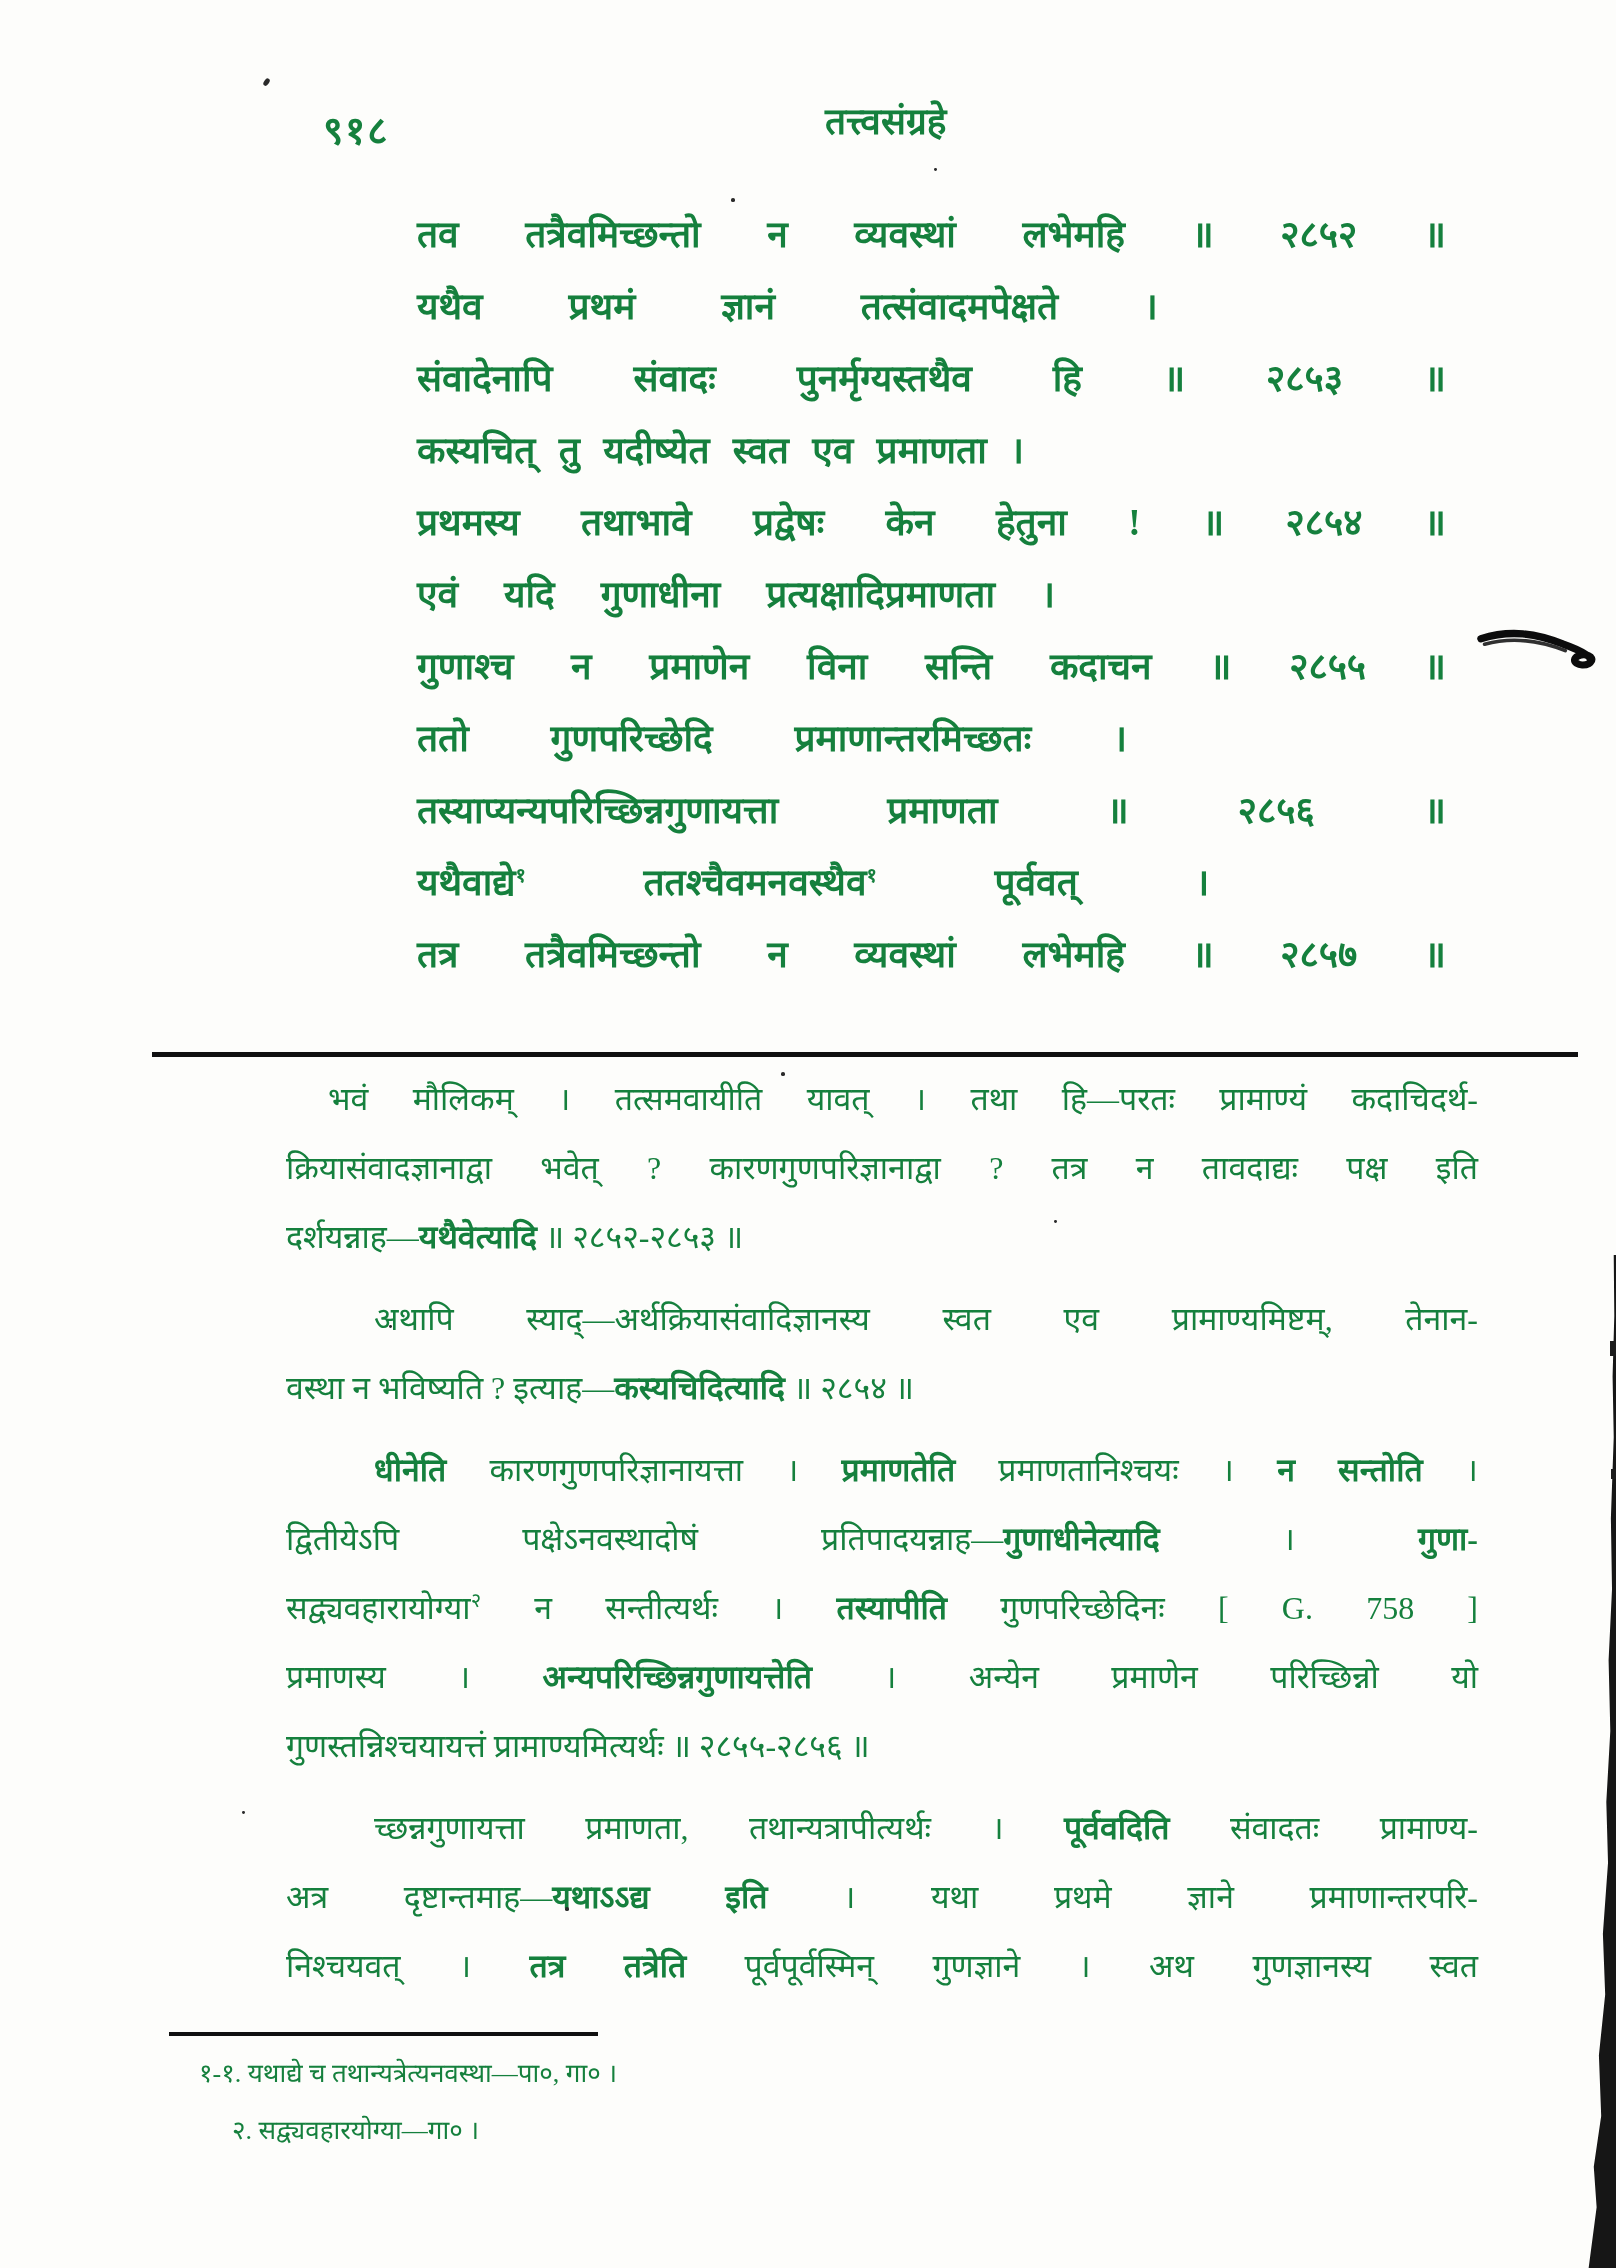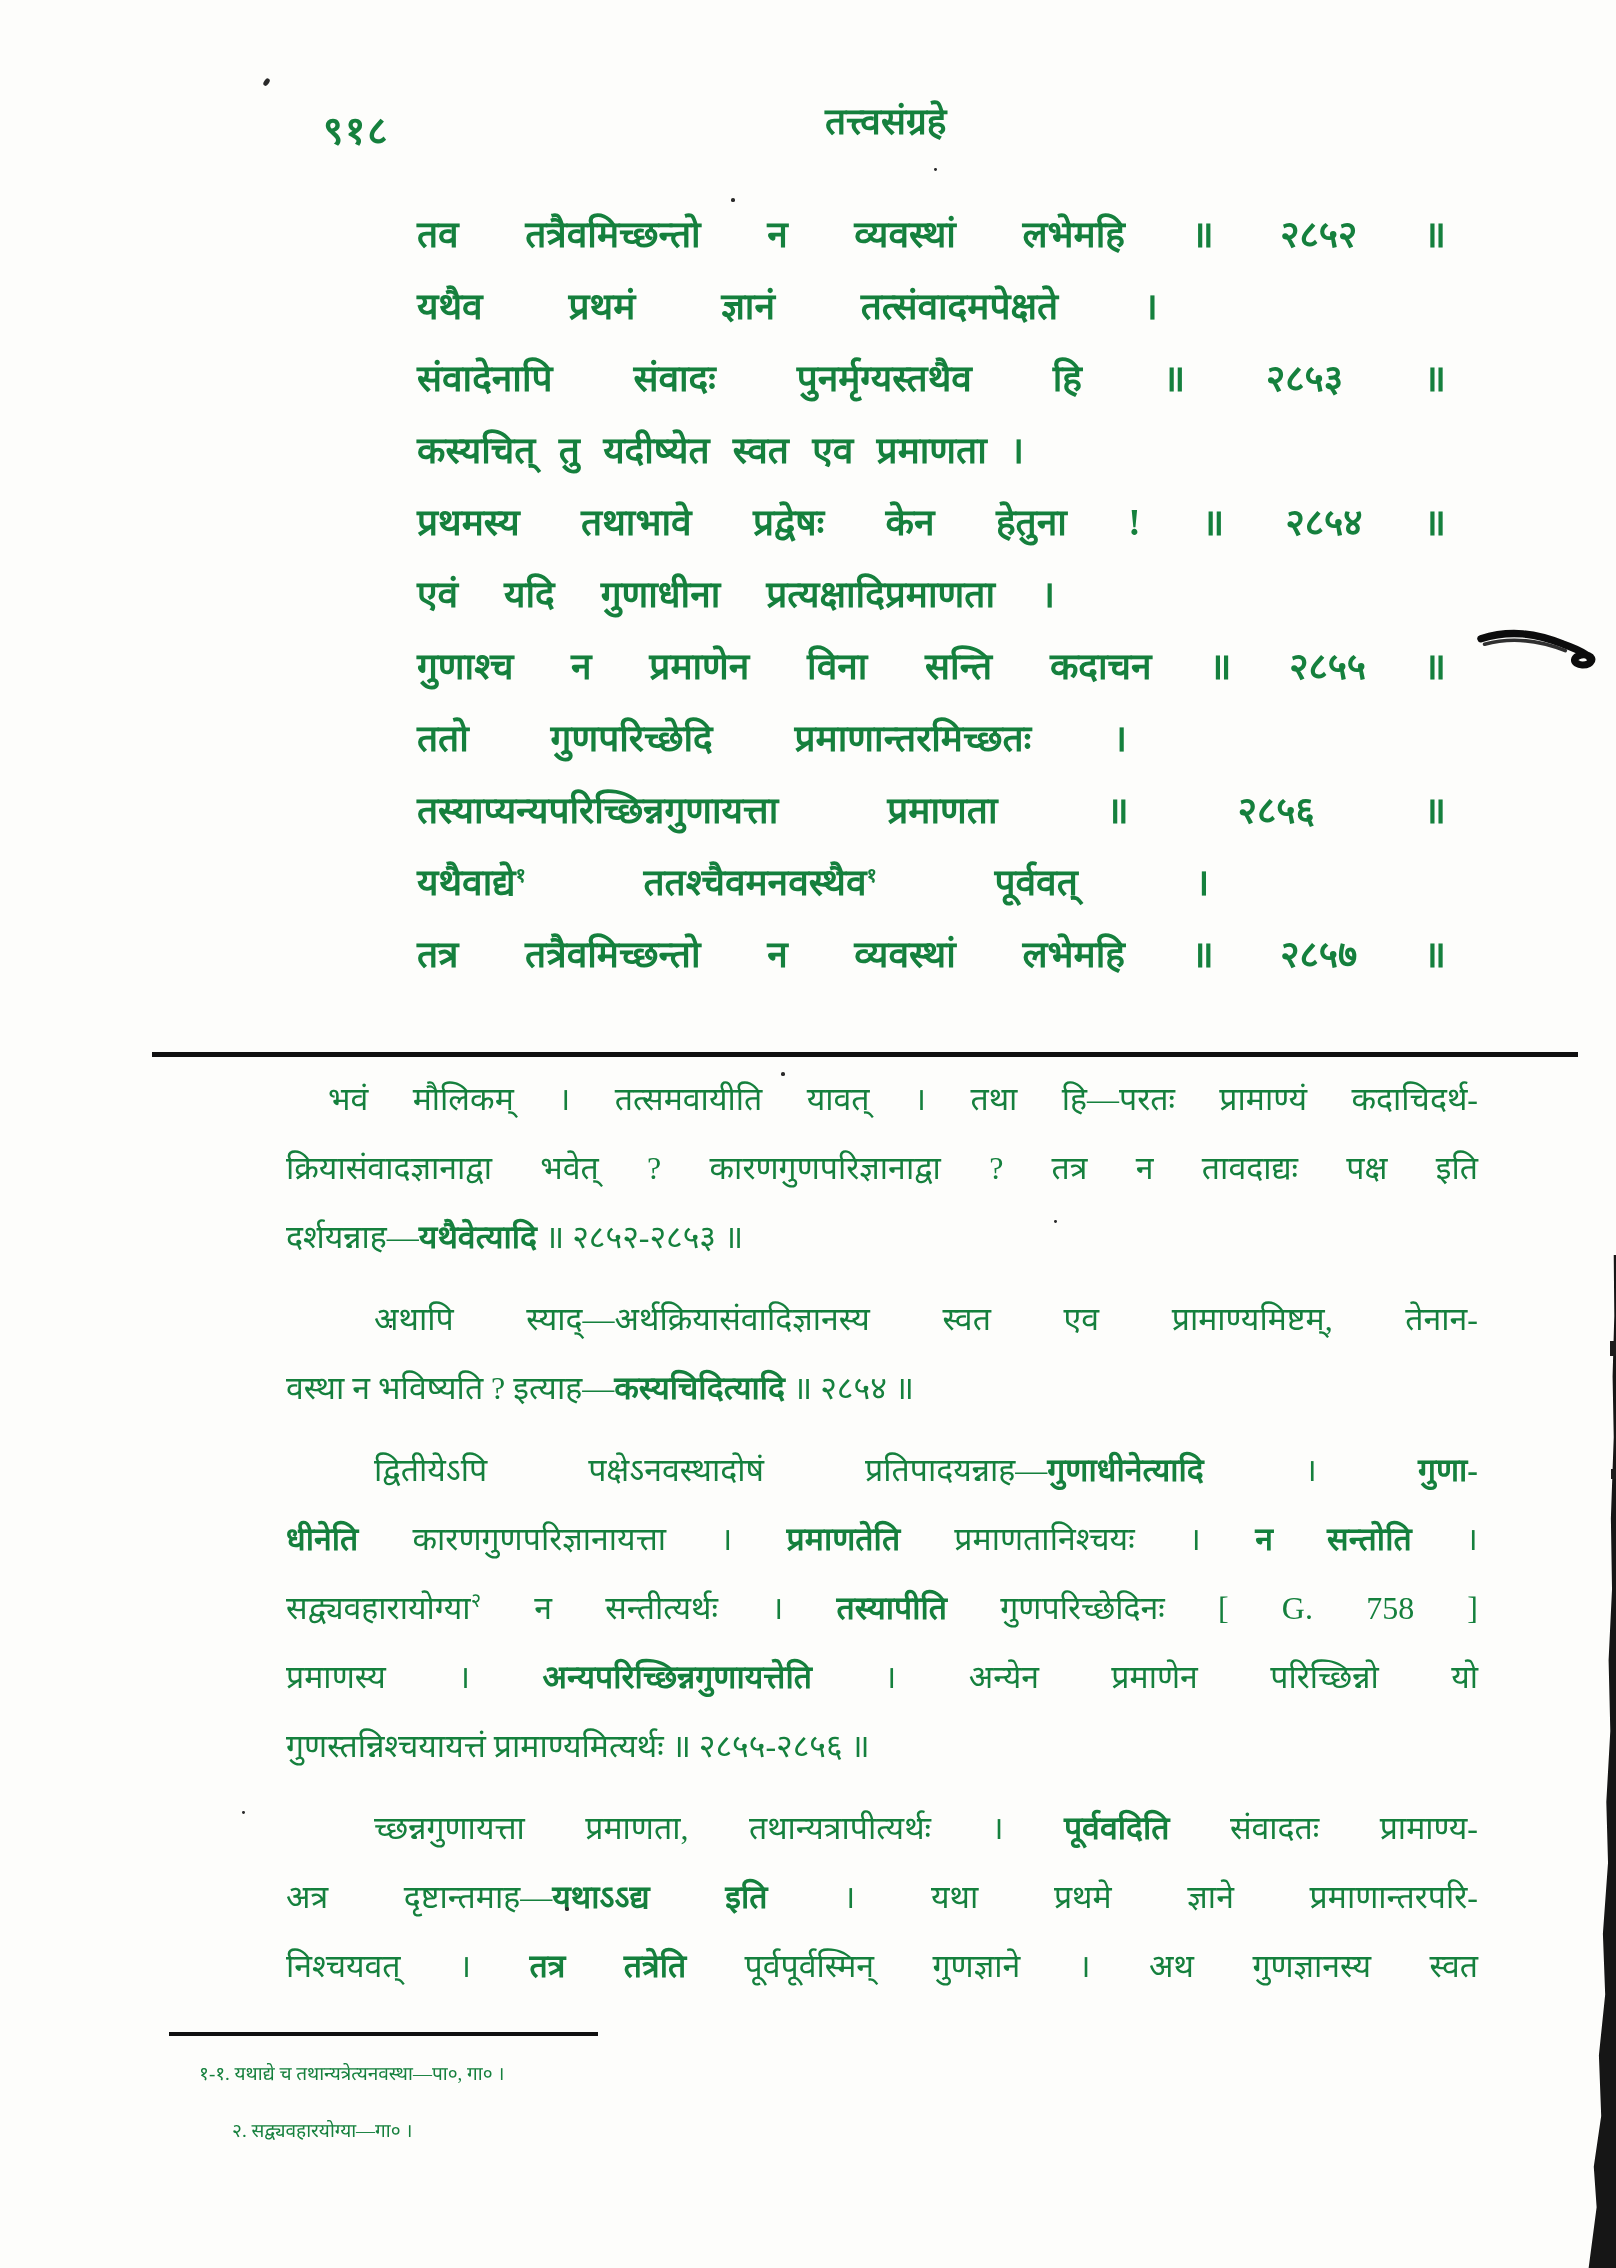--- a/index.html
+++ b/index.html
@@ -34,21 +34,21 @@
   
   .commentary-block{position:absolute;left:286px;top:1065px;width:1192px;}
   .com-para + .com-para{margin-top:13px;}
   .com-line{font-size:32px;line-height:69px;text-align:left;}
   .com-line.jfull{text-align:justify;text-align-last:justify;}
   .com-para.indent .com-line:first-child{text-indent:88px;}
   .com-para.part .com-line:first-child{text-indent:42px;}
   .bold{font-weight:bold;}
   
   .footnotes{position:absolute;left:199px;top:2045px;width:1255px;}
-  .footnote-line{font-size:19px;line-height:57px;}
+  .footnote-line{font-size:26px;line-height:57px;}
   .footnote-line:nth-child(2){padding-left:33px;}
   
   .pen-mark{position:absolute;left:1475px;top:624px;width:131px;height:55px;}
   .edge-shadow{
     position:absolute;right:0;top:1255px;width:57px;height:1013px;background:#161616;
     clip-path:polygon(100% 0%,96% 0%,97% 6%,94% 12%,96% 18%,91% 26%,93% 33%,87% 40%,90% 47%,83% 54%,86% 60%,77% 67%,81% 73%,70% 79%,74% 85%,61% 90%,66% 94%,52% 100%,100% 100%);
   }
   .edge-tick{position:absolute;background:#1c1c1c;}
   .speck{position:absolute;background:#2a2a2a;border-radius:50%;}
 </style>
@@ -80,22 +80,22 @@
       <div class="com-para part">
         <div class="com-line jfull"><span>भवं मौलिकम् । तत्समवायीति यावत् । तथा हि—परतः प्रामाण्यं कदाचिदर्थ-</span></div>
         <div class="com-line jfull"><span>क्रियासंवादज्ञानाद्वा भवेत् ? कारणगुणपरिज्ञानाद्वा ? तत्र न तावदाद्यः पक्ष इति</span></div>
         <div class="com-line"><span>दर्शयन्नाह—</span><span class="bold">यथैवेत्यादि</span><span> ॥ २८५२-२८५३ ॥</span></div>
       </div>
       <div class="com-para indent">
         <div class="com-line jfull"><span>अथापि स्याद्—अर्थक्रियासंवादिज्ञानस्य स्वत एव प्रामाण्यमिष्टम्, तेनान-</span></div>
         <div class="com-line"><span>वस्था न भविष्यति ? इत्याह—</span><span class="bold">कस्यचिदित्यादि</span><span> ॥ २८५४ ॥</span></div>
       </div>
       <div class="com-para indent">
+        <div class="com-line jfull"><span class="bold">धीनेति</span><span> कारणगुणपरिज्ञानायत्ता । </span><span class="bold">प्रमाणतेति</span><span> प्रमाणतानिश्चयः । </span><span class="bold">न सन्तोति</span><span> ।</span></div>
         <div class="com-line jfull"><span>द्वितीयेऽपि पक्षेऽनवस्थादोषं  प्रतिपादयन्नाह—</span><span class="bold">गुणाधीनेत्यादि</span><span> । </span><span class="bold">गुणा-</span></div>
-        <div class="com-line jfull"><span class="bold">धीनेति</span><span> कारणगुणपरिज्ञानायत्ता । </span><span class="bold">प्रमाणतेति</span><span> प्रमाणतानिश्चयः । </span><span class="bold">न सन्तोति</span><span> ।</span></div>
         <div class="com-line jfull"><span>सद्व्यवहारायोग्या</span><sup>२</sup><span> न सन्तीत्यर्थः । </span><span class="bold">तस्यापीति</span><span> गुणपरिच्छेदिनः </span><span>[ G. 758 ]</span></div>
         <div class="com-line jfull"><span>प्रमाणस्य । </span><span class="bold">अन्यपरिच्छिन्नगुणायत्तेति</span><span> ।  अन्येन  प्रमाणेन  परिच्छिन्नो  यो</span></div>
         <div class="com-line"><span>गुणस्तन्निश्चयायत्तं प्रामाण्यमित्यर्थः ॥ २८५५-२८५६ ॥</span></div>
       </div>
       <div class="com-para indent">
         <div class="com-line jfull"><span>च्छन्नगुणायत्ता प्रमाणता, तथान्यत्रापीत्यर्थः । </span><span class="bold">पूर्ववदिति</span><span>  संवादतः प्रामाण्य-</span></div>
         <div class="com-line jfull"><span>अत्र दृष्टान्तमाह—</span><span class="bold">यथाऽऽद्य इति</span><span> । यथा प्रथमे ज्ञाने  प्रमाणान्तरपरि-</span></div>
         <div class="com-line jfull"><span>निश्चयवत् । </span><span class="bold">तत्र तत्रेति</span><span> पूर्वपूर्वस्मिन्  गुणज्ञाने ।  अथ  गुणज्ञानस्य  स्वत</span></div>
       </div>
     </div>

